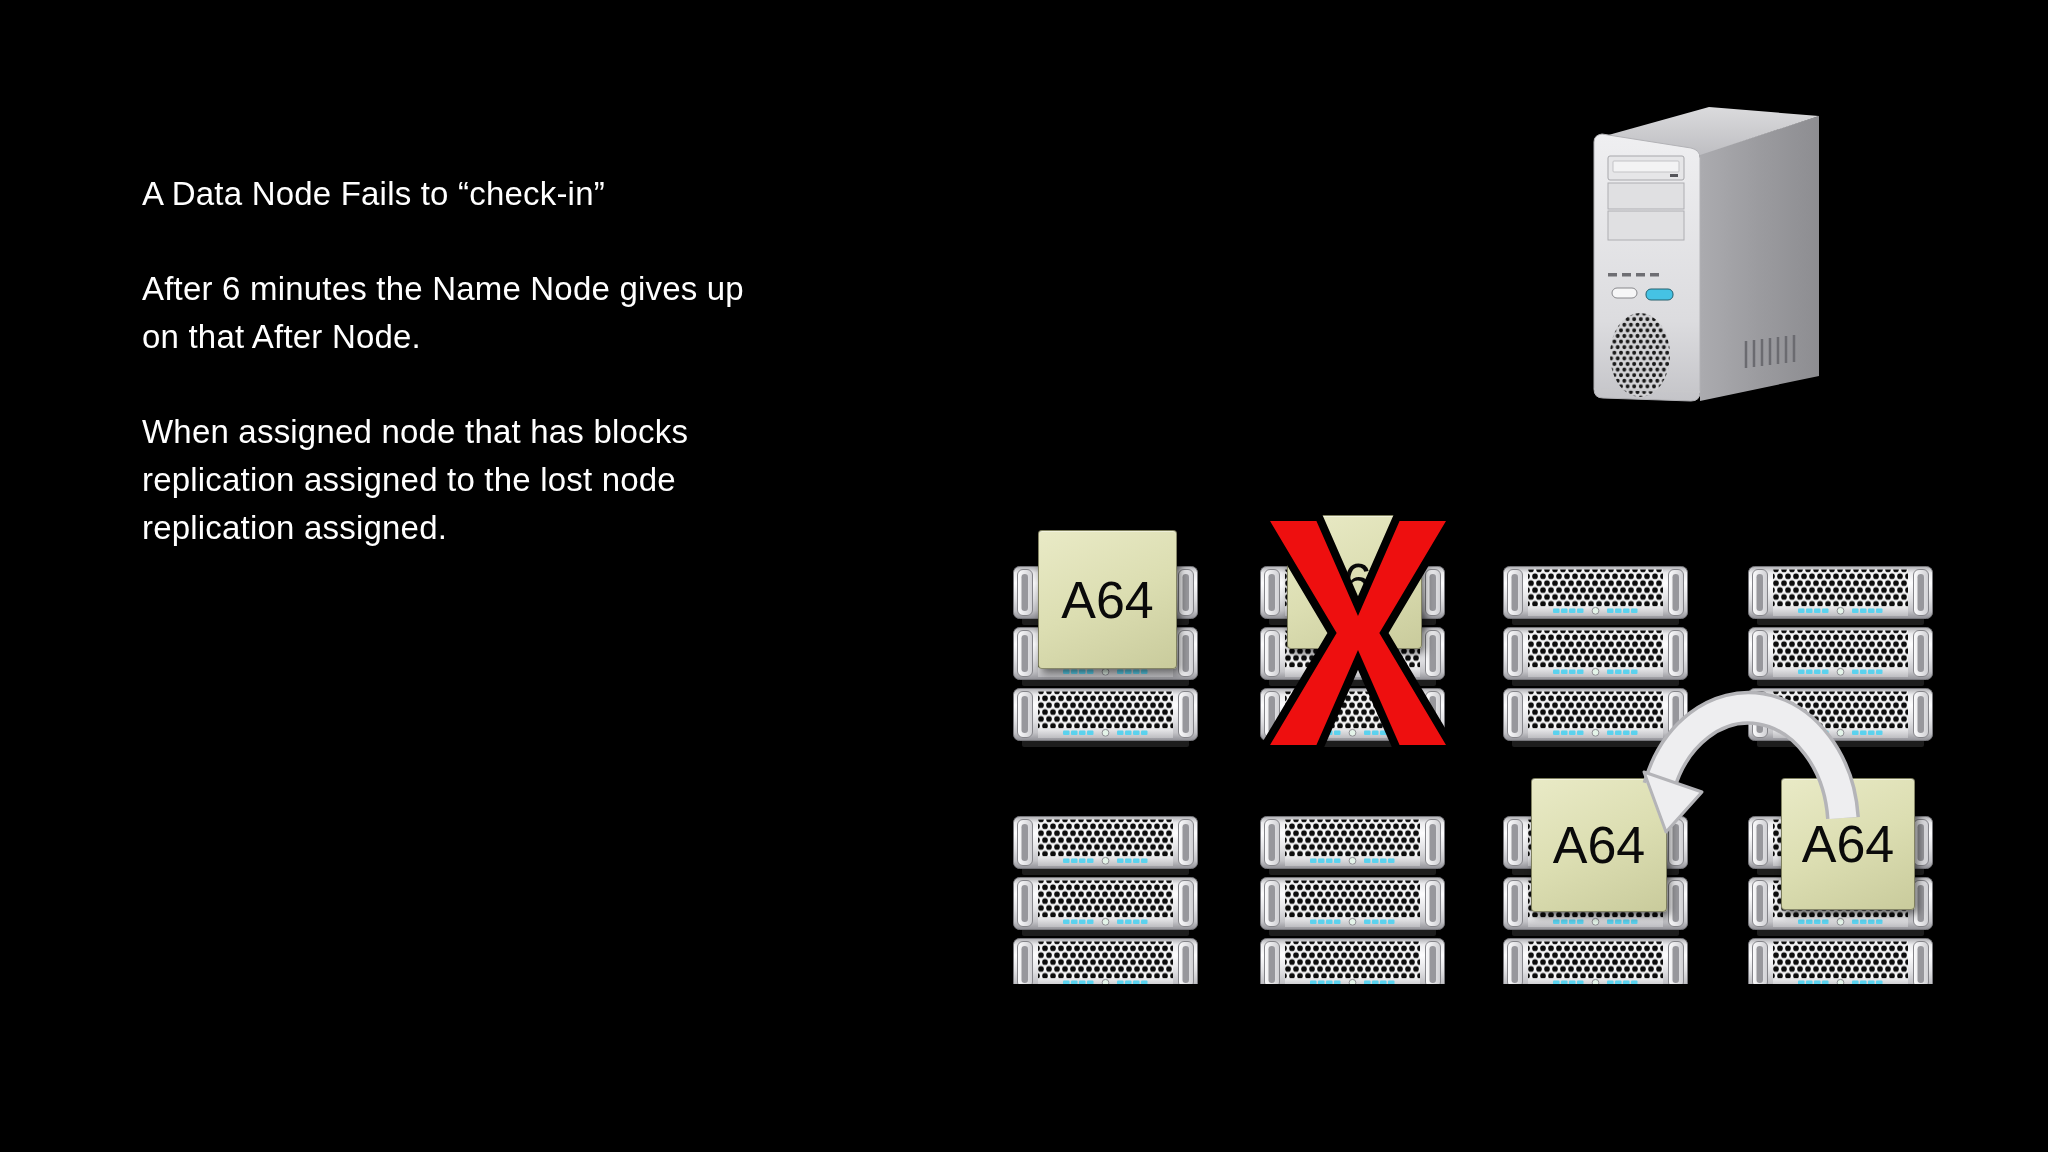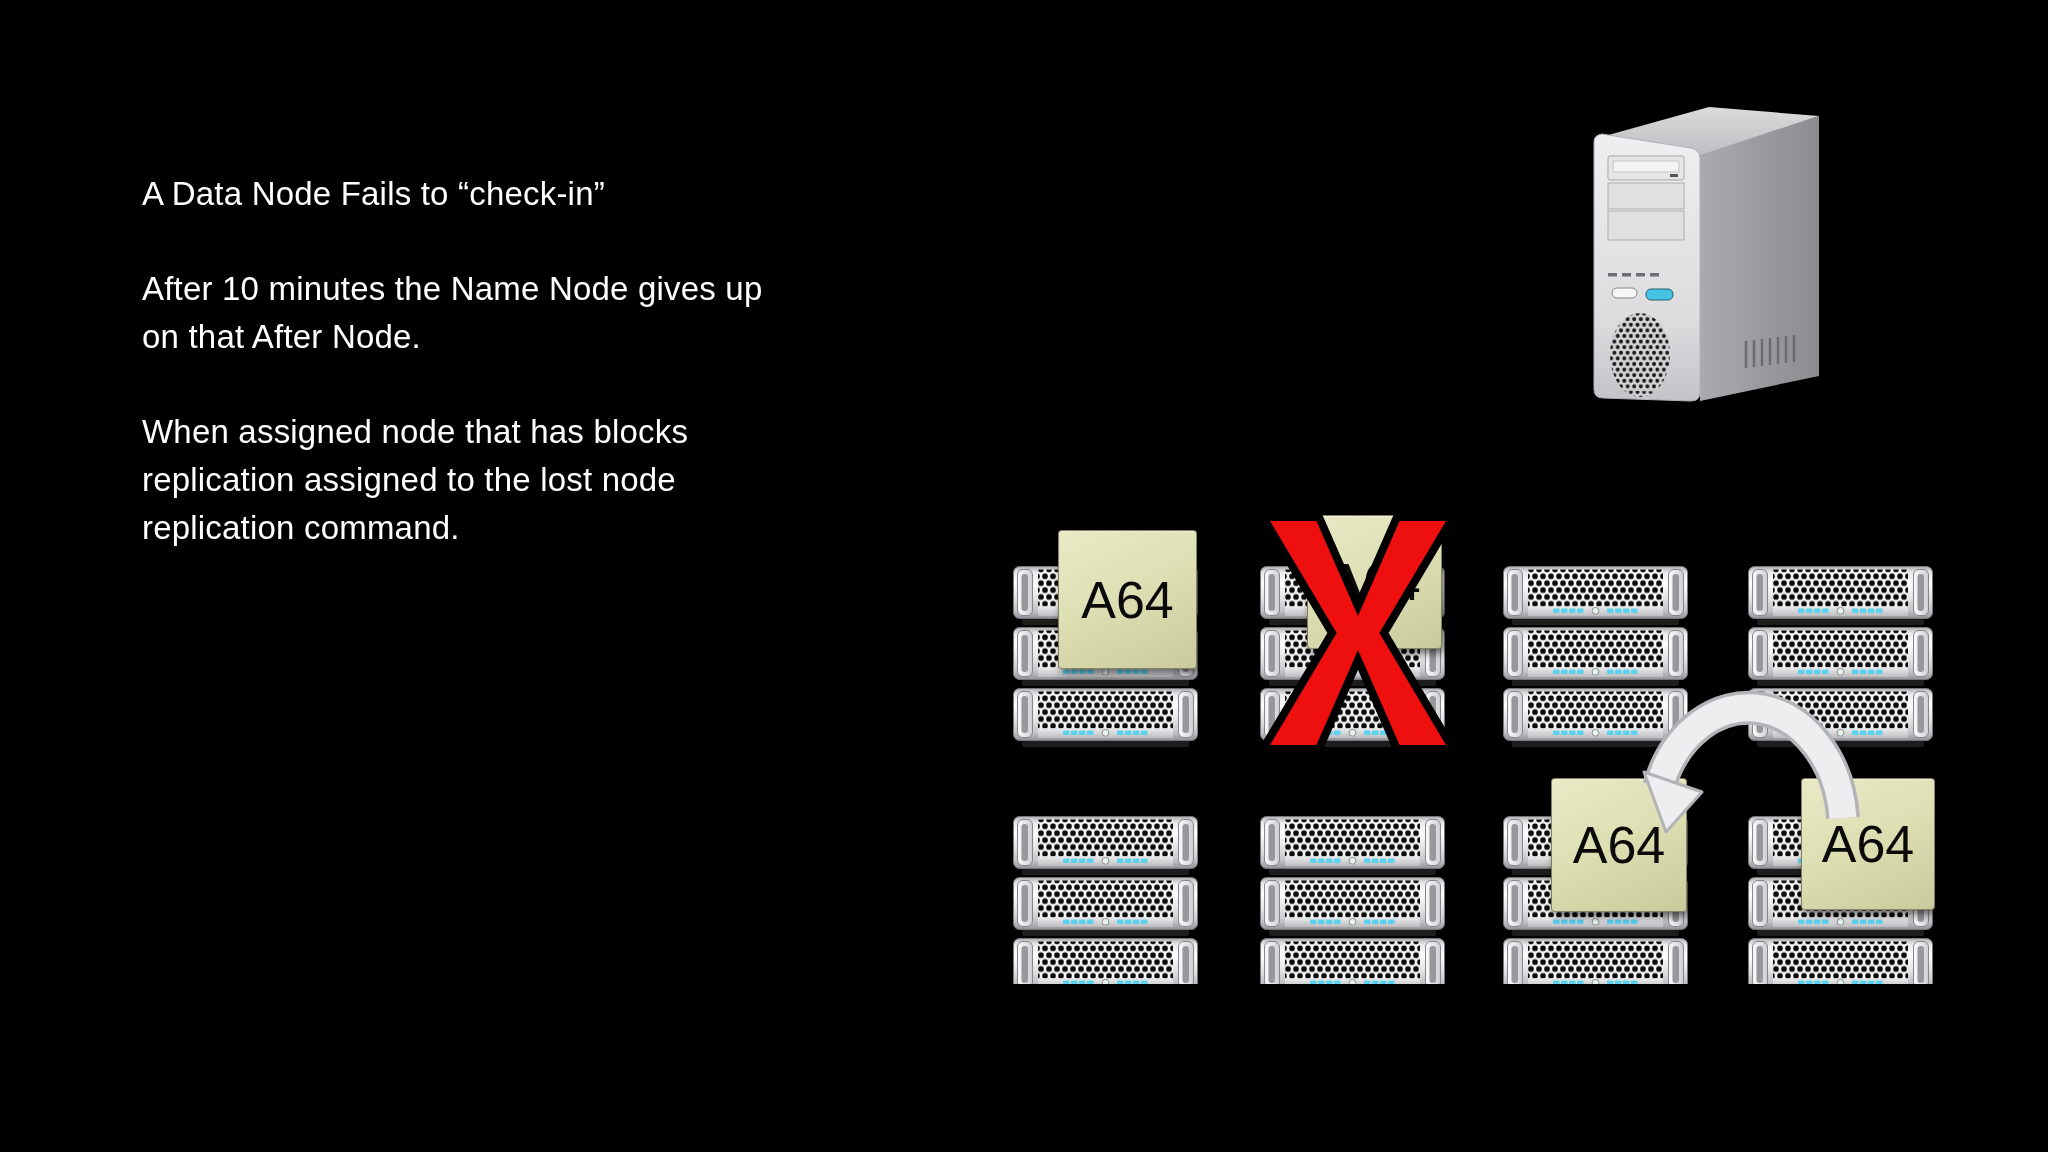--- a/index.html
+++ b/index.html
@@ -14,21 +14,21 @@
   .text-block p{margin:0 0 47px 0;}
   .text-line{white-space:nowrap;}
 
   .rack{position:absolute;width:185px;height:183px;}
 
   .block{
     position:absolute;display:flex;align-items:center;justify-content:center;
     background:linear-gradient(155deg,#e9eac6 0%,#dcdeb2 50%,#c9cb9c 100%);
     border:1px solid rgba(70,70,45,.6);border-radius:4px;
     box-shadow:3px 4px 9px rgba(0,0,0,.6), inset 0 1px 0 rgba(255,255,255,.45);
-    color:#0a0a0a;font-size:52px;margin-left:20px;
+    color:#0a0a0a;font-size:52px;
   }
   .overlay{position:absolute;}
   .defs-holder{position:absolute;width:0;height:0;overflow:hidden;}
 </style>
 </head>
 <body>
 
 <svg class="defs-holder" aria-hidden="true">
   <defs>
     <linearGradient id="rackBody" x1="0" y1="0" x2="0" y2="1">
@@ -98,28 +98,28 @@
 </svg>
 
 <div class="slide">
 
   <div class="text-block">
     <p>
       <span class="text-line">A Data Node Fails to “check-in”</span>
     </p>
     <p>
       </p>
-      <div class="text-line">After 10 minutes the Name Node gives up</div>
+      <div class="text-line">After 6 minutes the Name Node gives up</div>
       <div class="text-line">on that After Node.</div>
     <p></p>
     <p>
       </p>
       <div class="text-line">When assigned node that has blocks</div>
       <div class="text-line">replication assigned to the lost node</div>
-      <div class="text-line">replication command.</div>
+      <div class="text-line">replication assigned.</div>
     <p></p>
     <p>
       </p>
     <p></p>
   </div>
 
   <svg class="overlay" style="left:1588px;top:98px" width="240" height="310" viewBox="0 0 240 310">
     <polygon points="112,56 231,18 231,278 112,303" fill="url(#sideGrad)"></polygon>
     <polygon points="6,41 121,9 231,18 112,57" fill="url(#topGrad)"></polygon>
     <path d="M14,36 L103,50 Q112,52 112,60 L112,294 Q112,303 103,303 L15,300 Q6,300 6,291 L6,44 Q6,37 14,36 Z" fill="url(#frontGrad)" stroke="#b2b2b6" stroke-width="1"></path>

